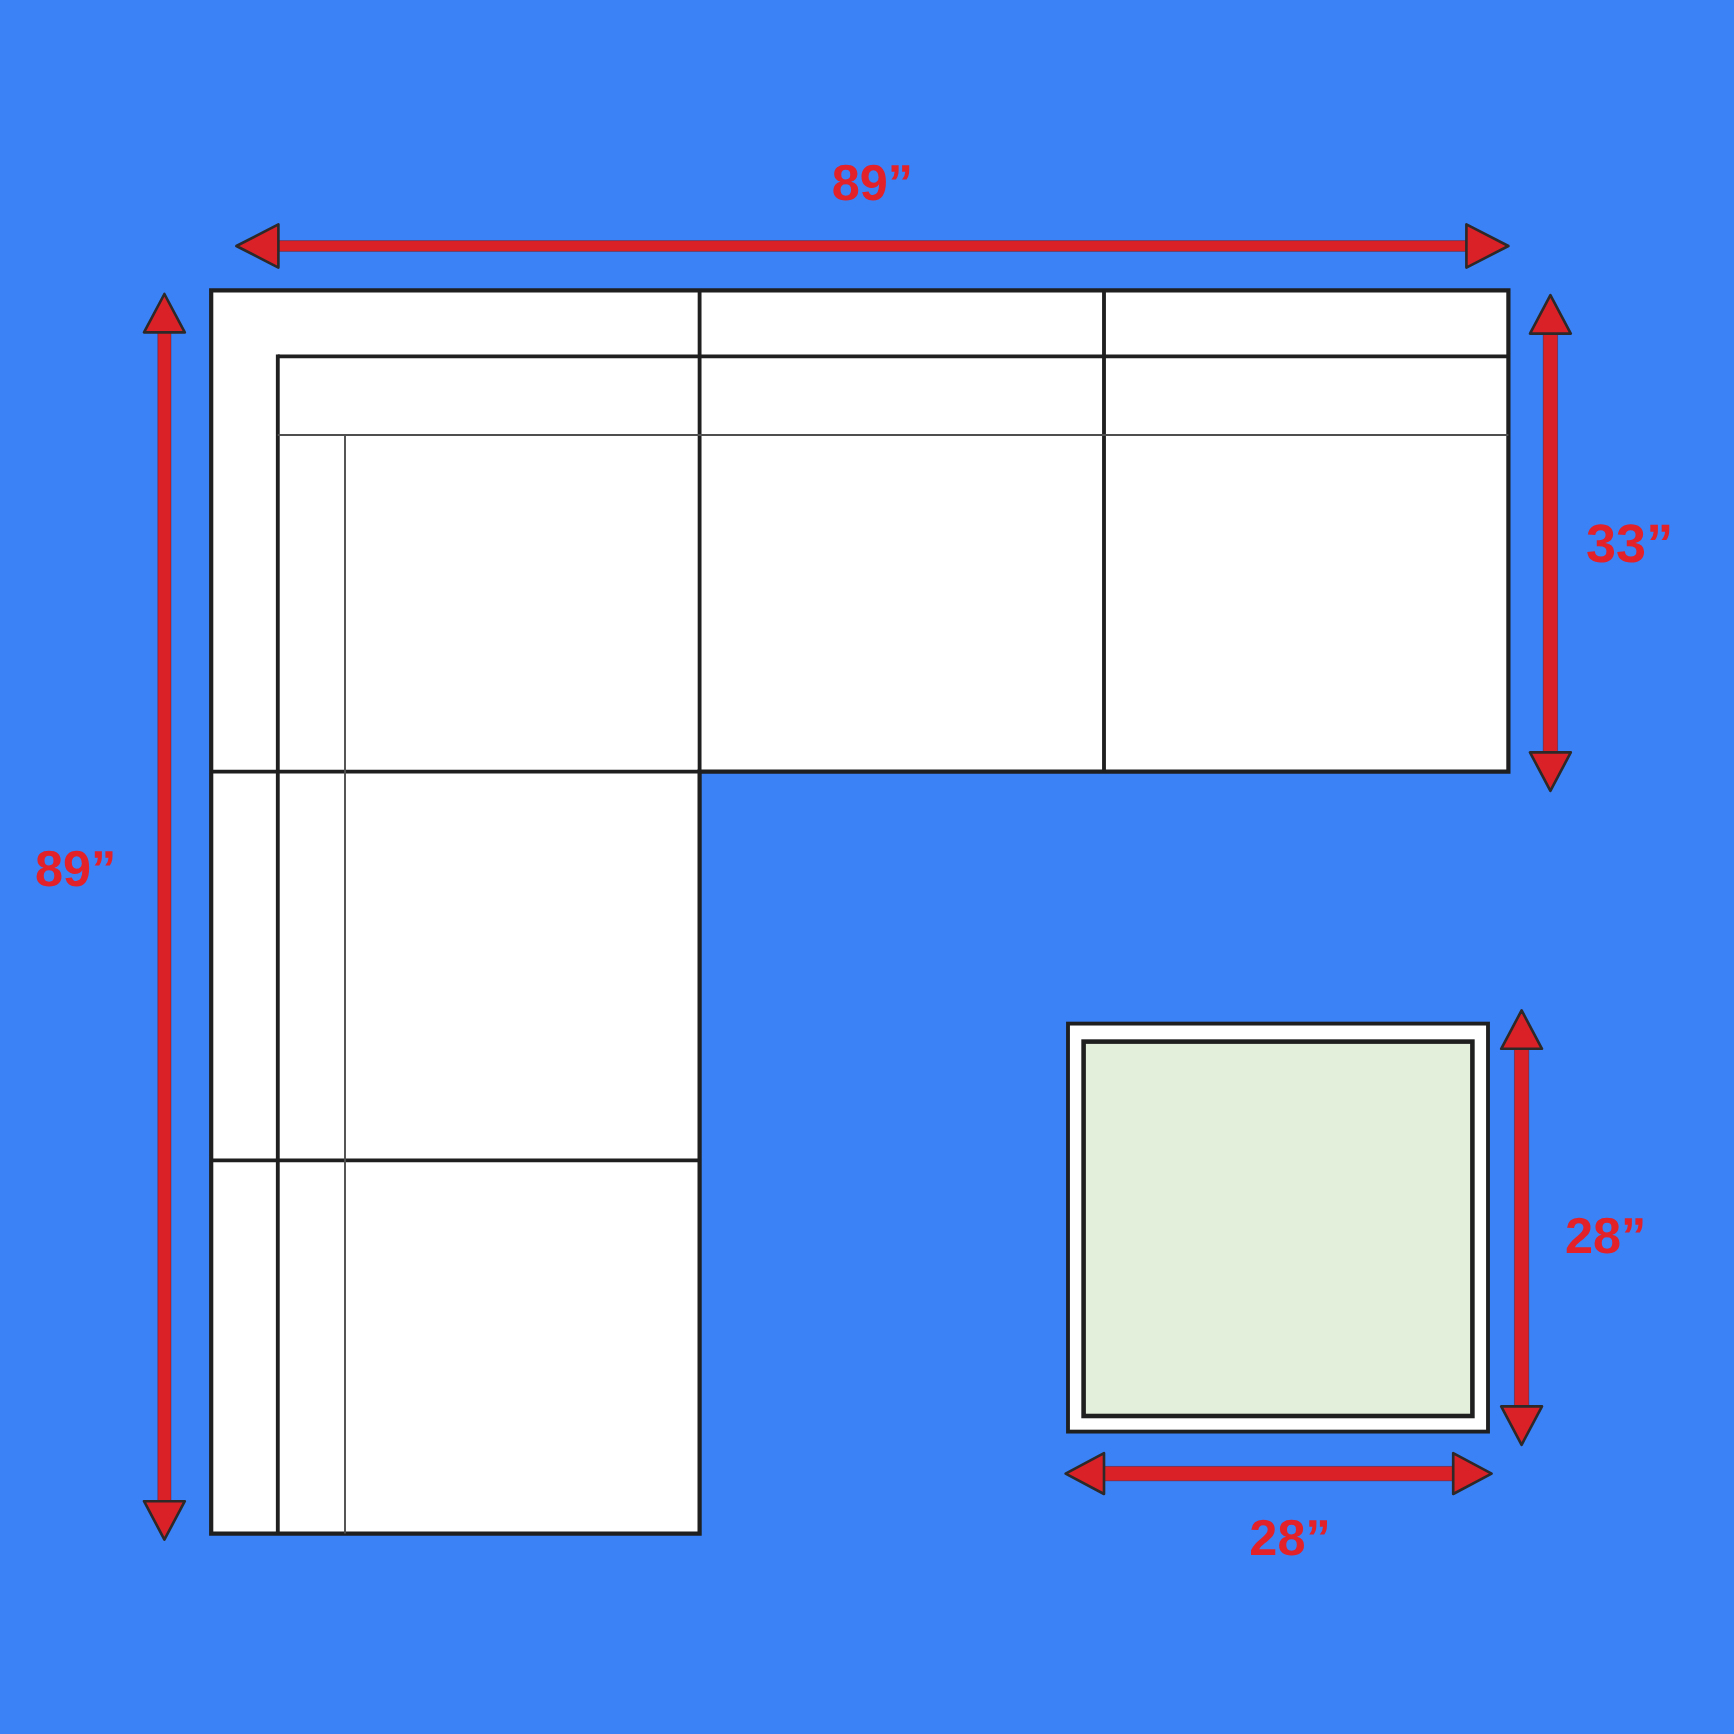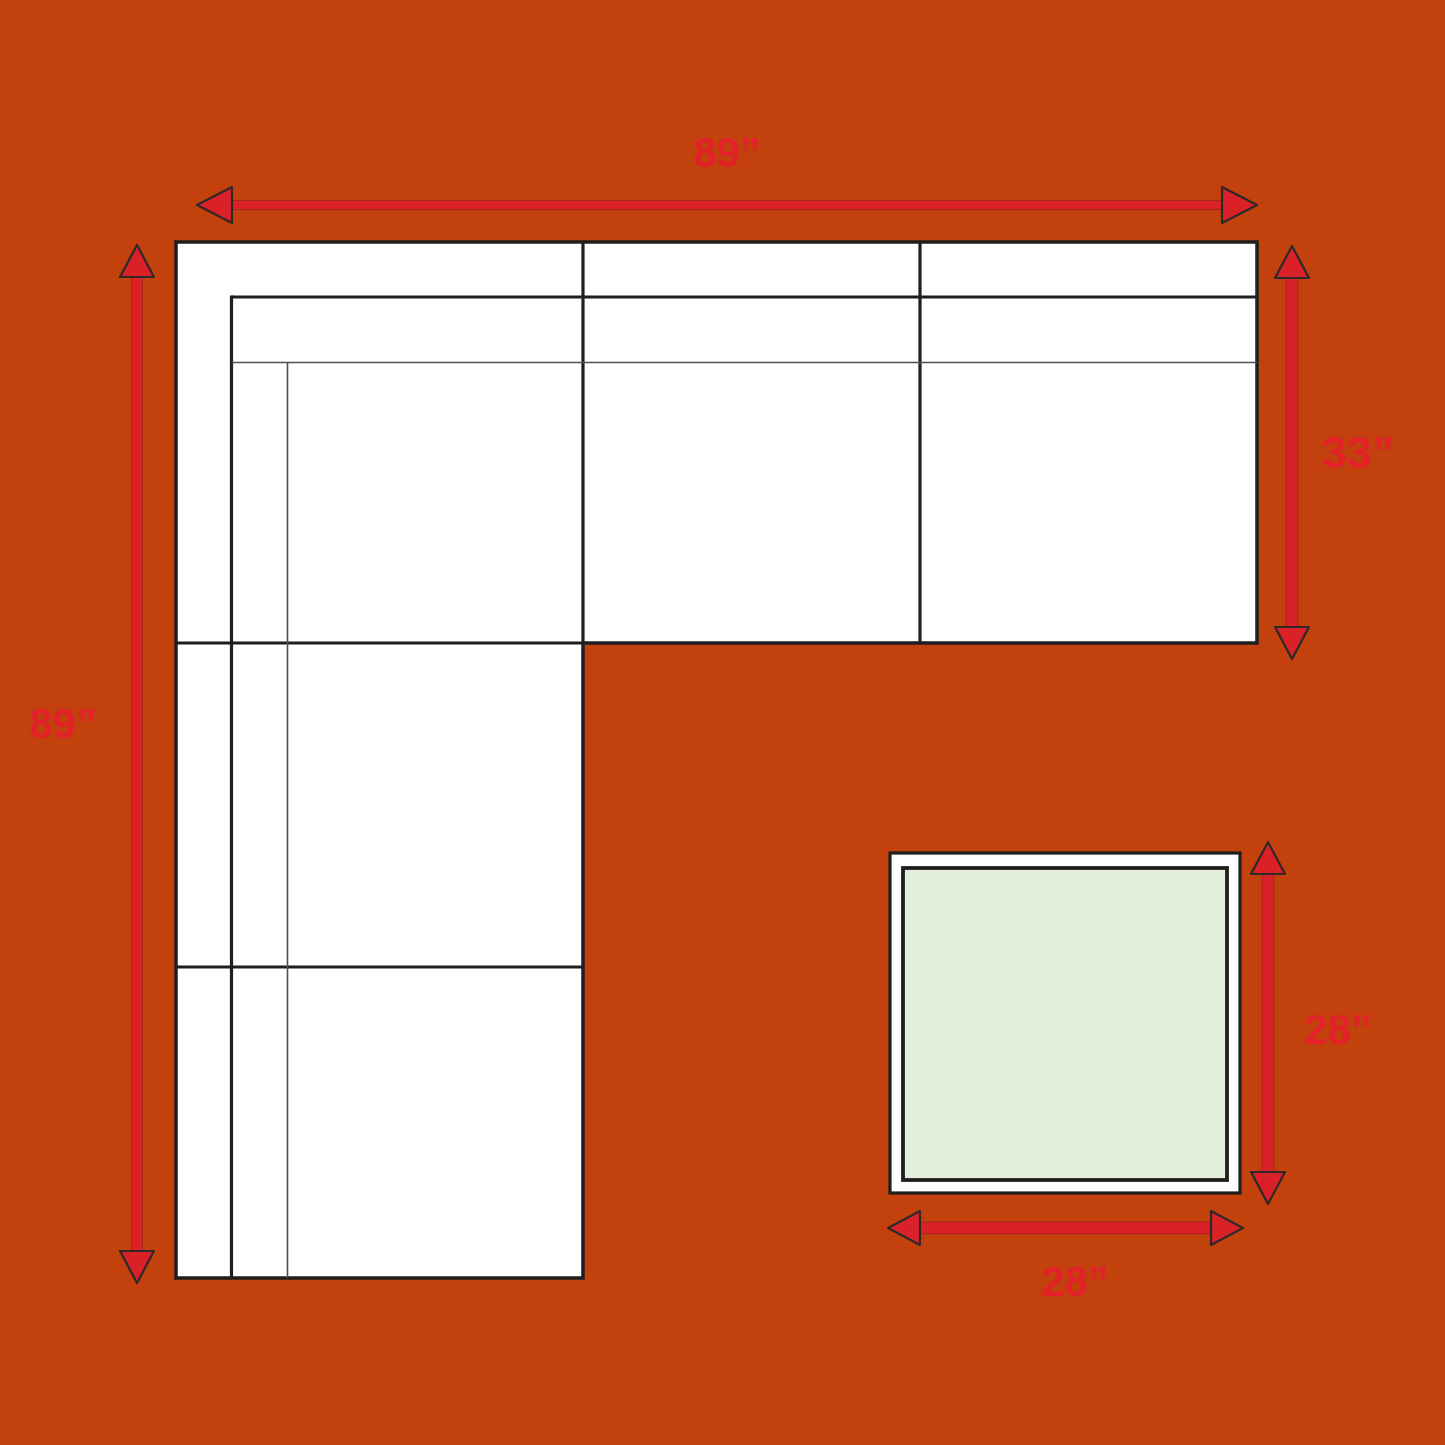--- a/index.html
+++ b/index.html
@@ -7,21 +7,21 @@
     padding: 0;
     background: #ffffff;
     width: 1445px;
     height: 1445px;
     font-family: "Liberation Sans", sans-serif;
   }
   .stage {
     position: relative;
     width: 1445px;
     height: 1445px;
-    background: #c2410c;
+    background: #3b82f6;
     overflow: hidden;
   }
   svg { display: block; }
 
   
   .line-outer {
     fill: #ffffff;
     stroke: #1f1f1f;
     stroke-width: 3.5;
     stroke-linejoin: miter;

